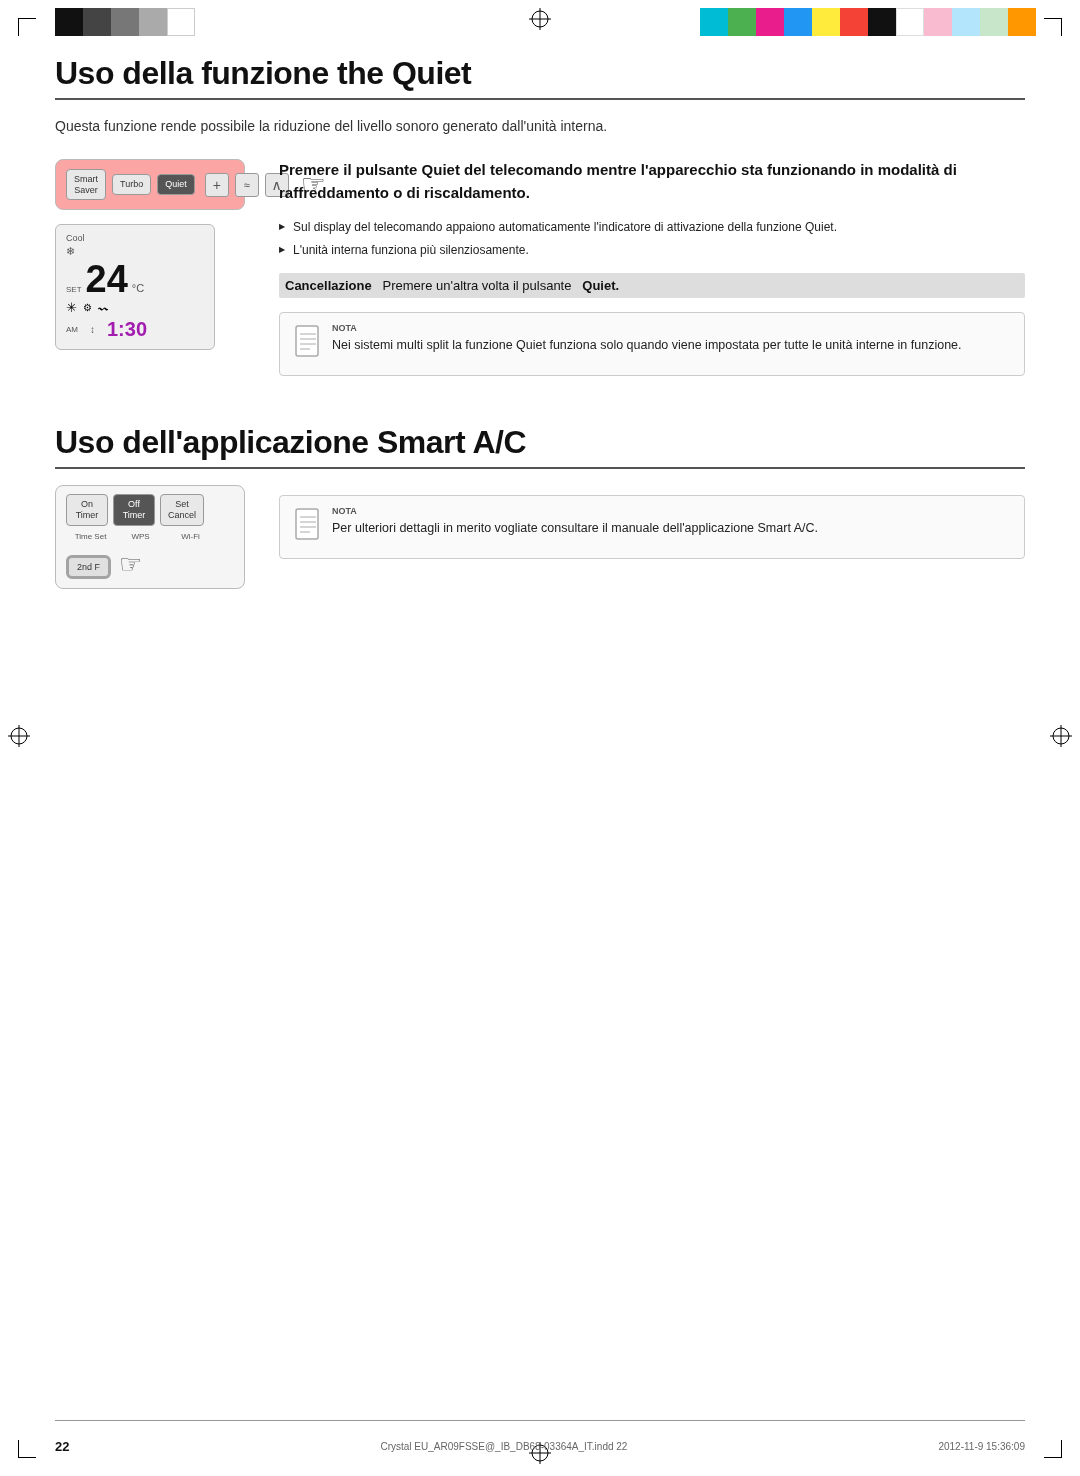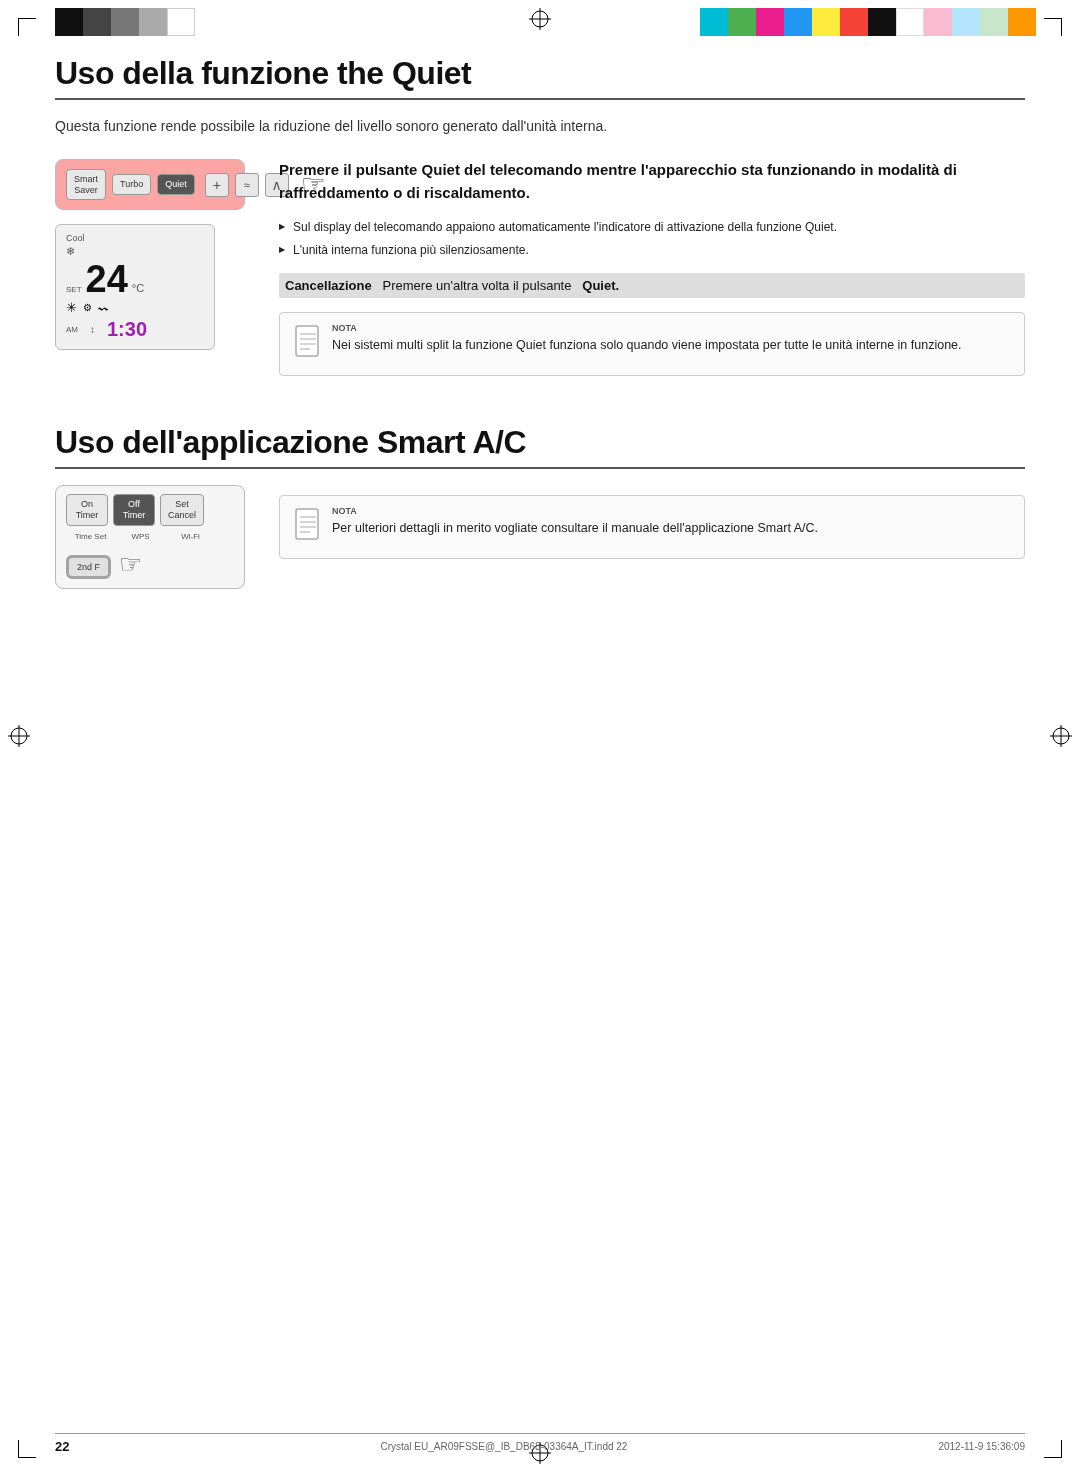--- a/index.html
+++ b/index.html
@@ -285,21 +285,21 @@
     
     .page-footer {
       position: absolute;
       bottom: 22px;
       left: 55px;
       right: 55px;
       display: flex;
       justify-content: space-between;
       align-items: center;
       border-top: 1px solid #999;
-      padding-top: 5px;
+      padding-top: 18px;
     }
     .page-number {
       font-size: 13px;
       font-weight: bold;
       color: #111;
     }
     .footer-filename {
       font-size: 10px;
       color: #666;
     }

